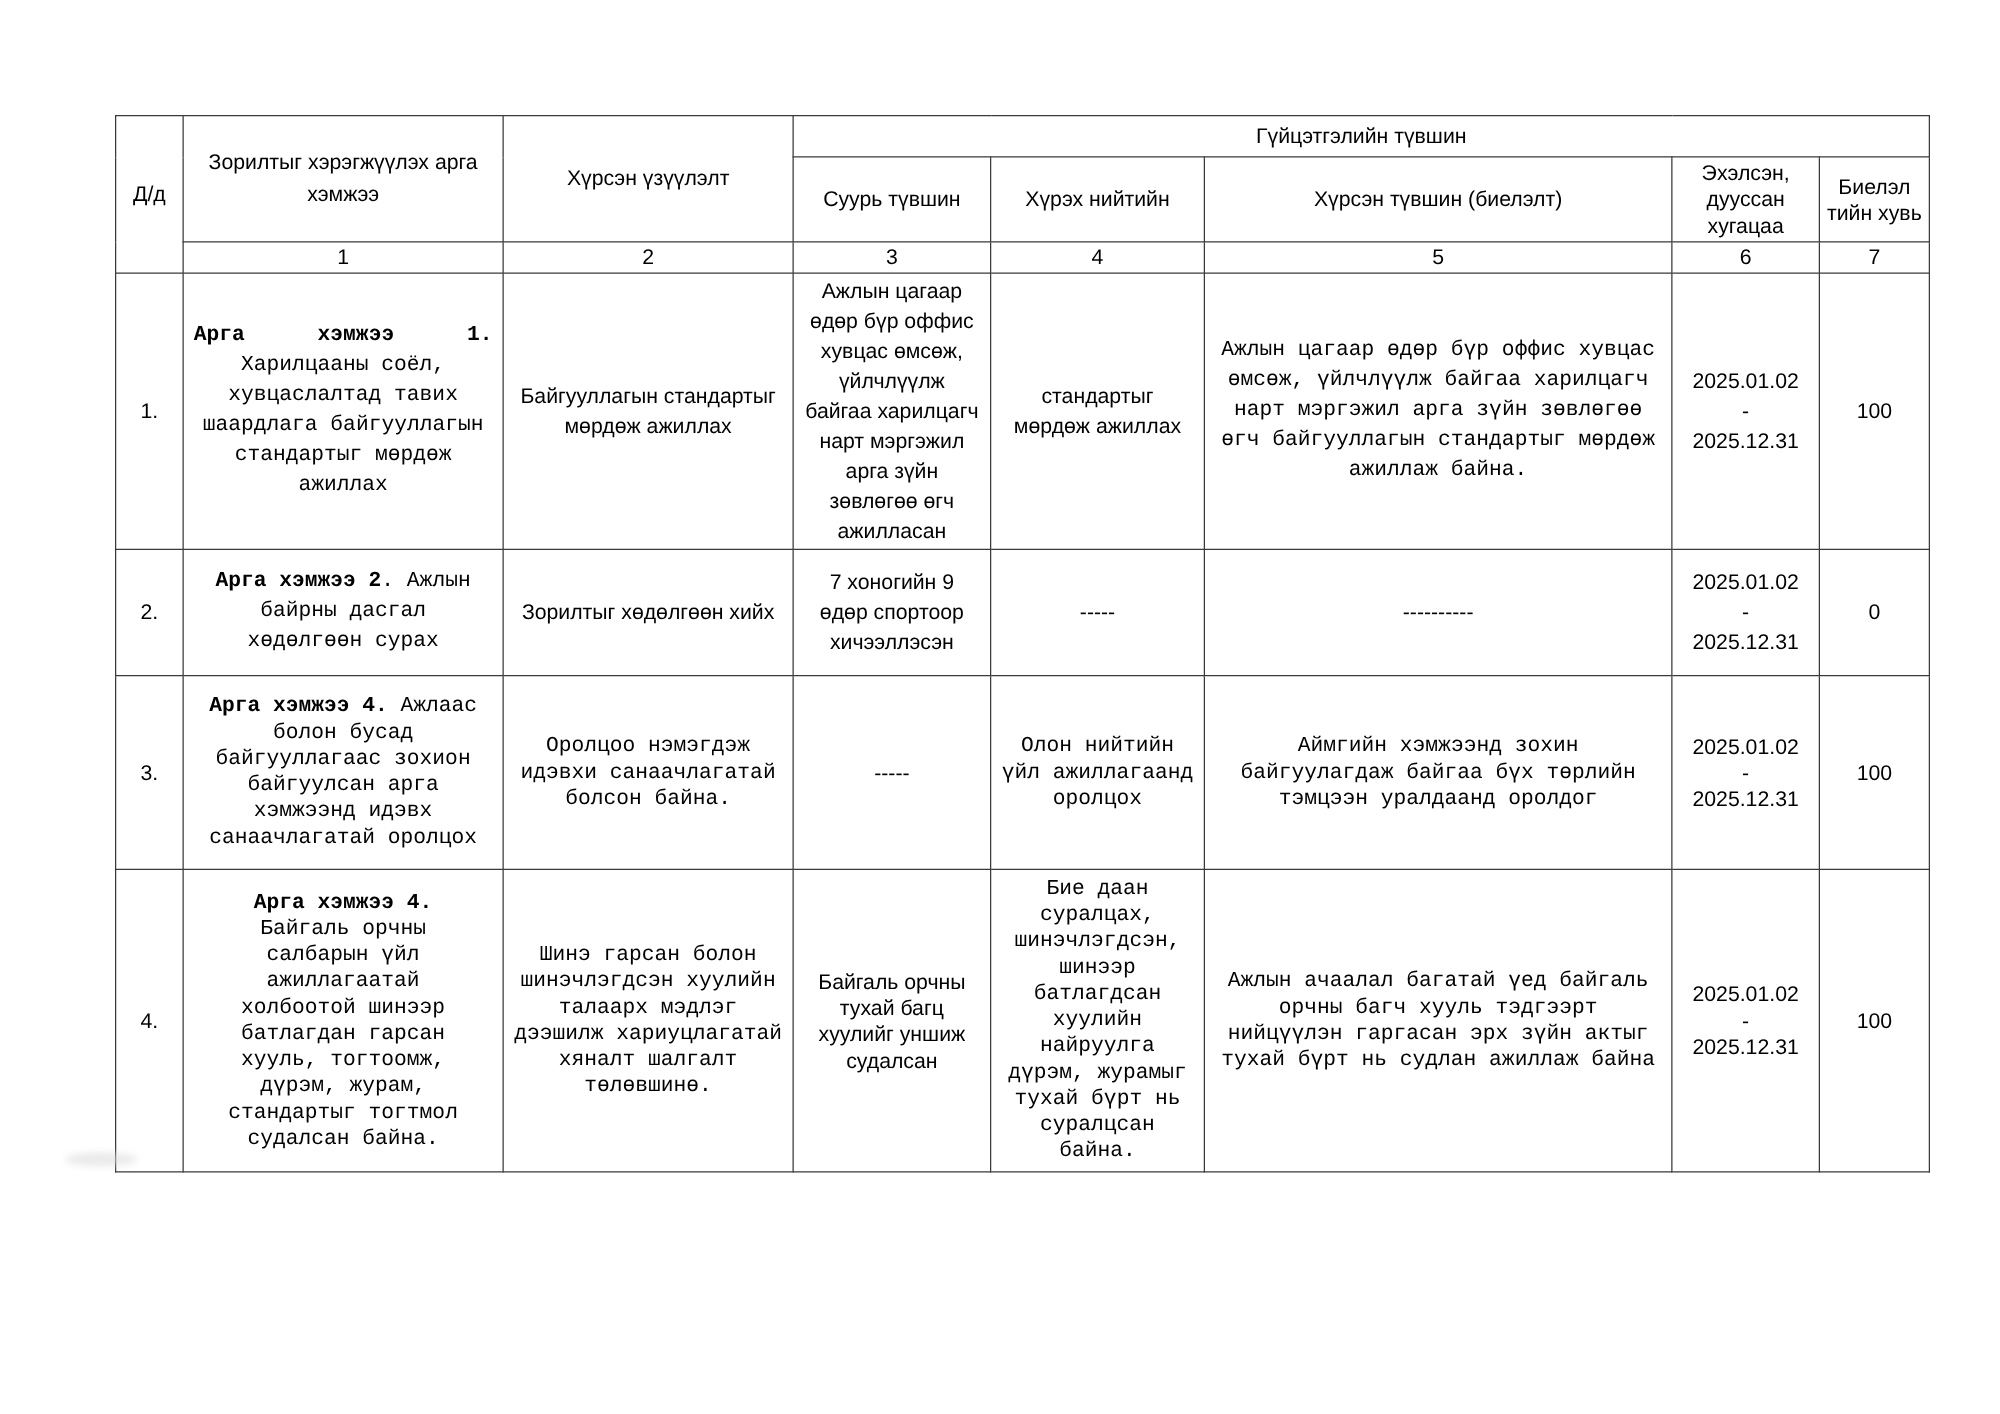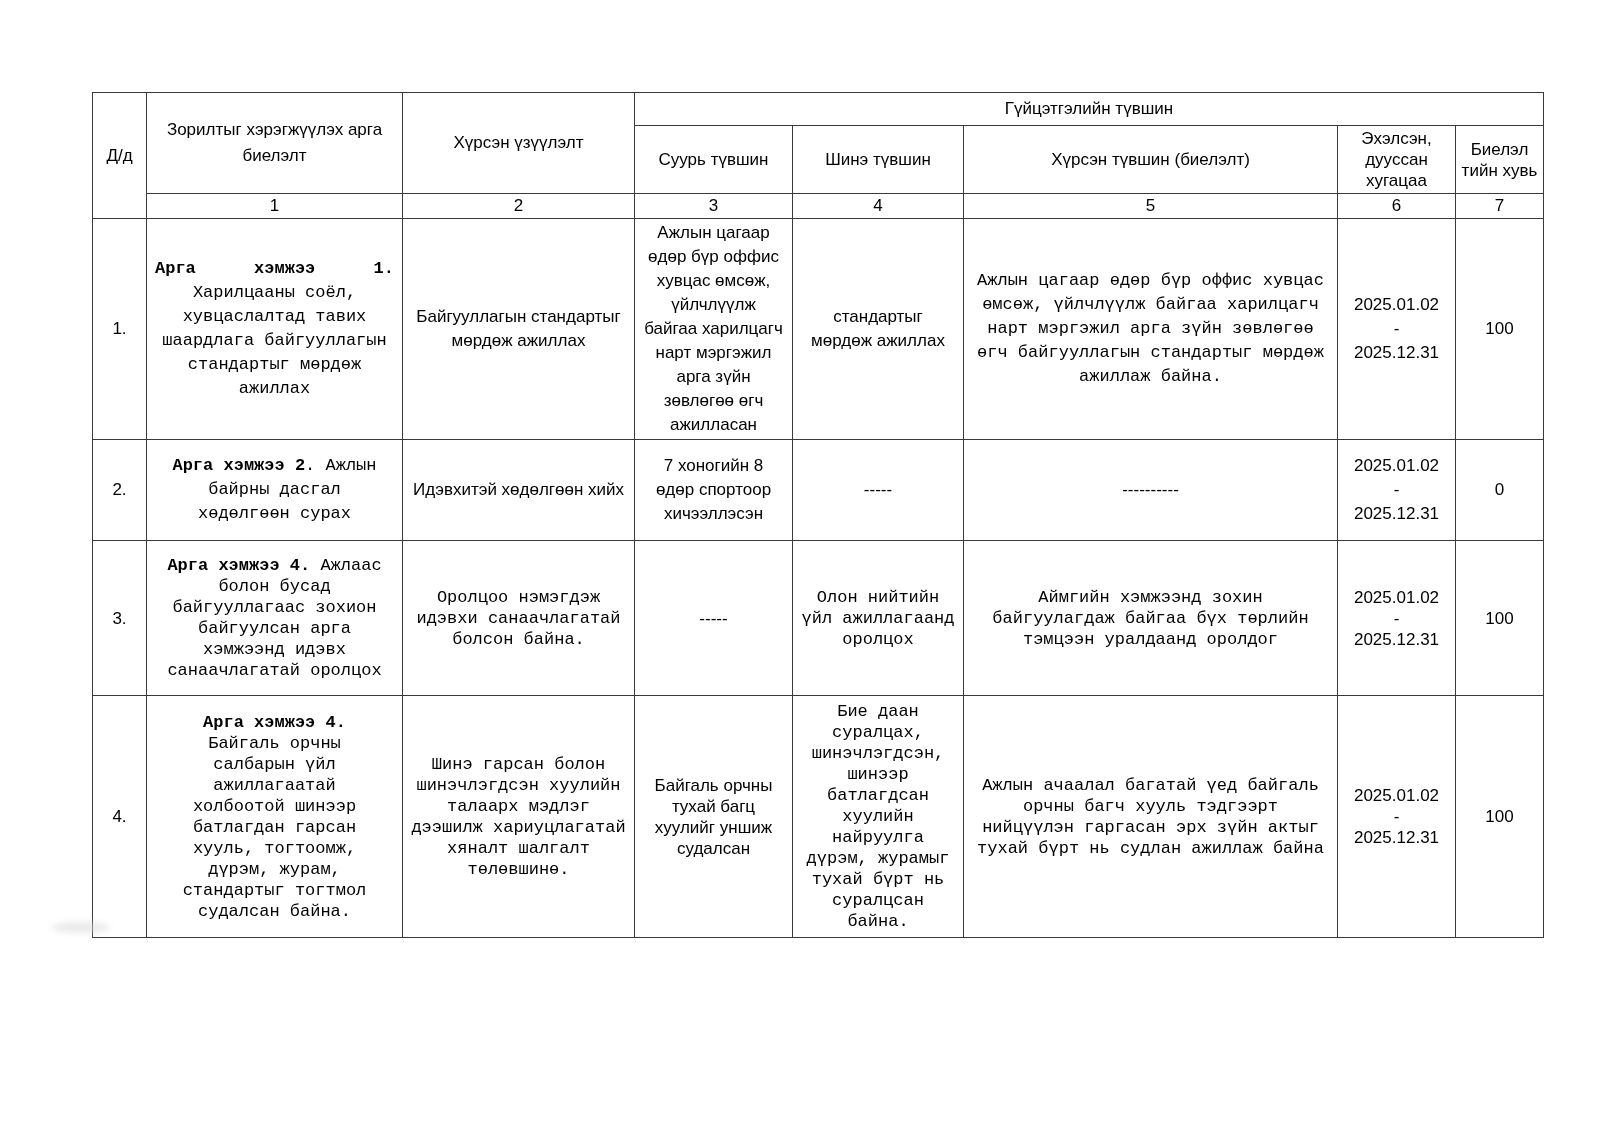--- a/index.html
+++ b/index.html
@@ -72,28 +72,28 @@
       <col style="width:158px">
         <col style="width:171px">
         <col style="width:374px">
       <col style="width:118px">
         <col style="width:88px">
     </colgroup>
 
     <tbody>
         <tr class="hA" style="height:33px">
       <td rowspan="3">Д/д</td>
-      <td rowspan="2">Зорилтыг хэрэгжүүлэх арга биелэлт</td>
+      <td rowspan="2">Зорилтыг хэрэгжүүлэх арга хэмжээ</td>
       <td rowspan="2">Хүрсэн үзүүлэлт</td>
       <td colspan="5">Гүйцэтгэлийн түвшин</td>
     </tr>
 
     <tr class="hB" style="height:67px">
       <td>Суурь түвшин</td>
-      <td>Шинэ түвшин</td>
+      <td>Хүрэх нийтийн</td>
       <td>Хүрсэн түвшин (биелэлт)</td>
       <td>Эхэлсэн, дууссан хугацаа</td>
       <td>Биелэл тийн хувь</td>
     </tr>
 
     <tr class="hN" style="height:25px">
       <td>1</td>
       <td>2</td>
       <td>3</td>
       <td>4</td>
@@ -116,22 +116,22 @@
 -
 2025.12.31</td>
       <td>100</td>
     </tr>
 
     <tr class="r2" style="height:90px">
       <td>2.</td>
       <td class="measure j">
         <p><b>Арга хэмжээ 2</b><span>. Ажлын байрны дасгал хөдөлгөөн сурах</span></p>
       </td>
-      <td>Идэвхитэй хөдөлгөөн хийх</td>
-      <td>7 хоногийн 8 өдөр спортоор хичээллэсэн</td>
+      <td>Зорилтыг хөдөлгөөн хийх</td>
+      <td>7 хоногийн 9 өдөр спортоор хичээллэсэн</td>
       <td class="vb">-----</td>
       <td>----------</td>
       <td class="pre l">2025.01.02
 -
 2025.12.31</td>
       <td>0</td>
     </tr>
 
     <tr class="r3" style="height:133px">
       <td>3.</td>

